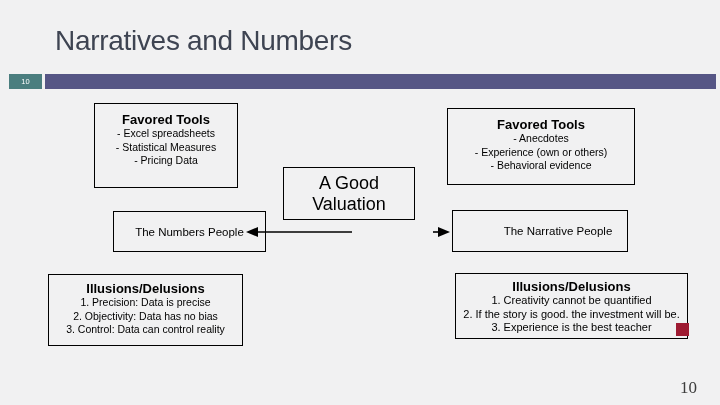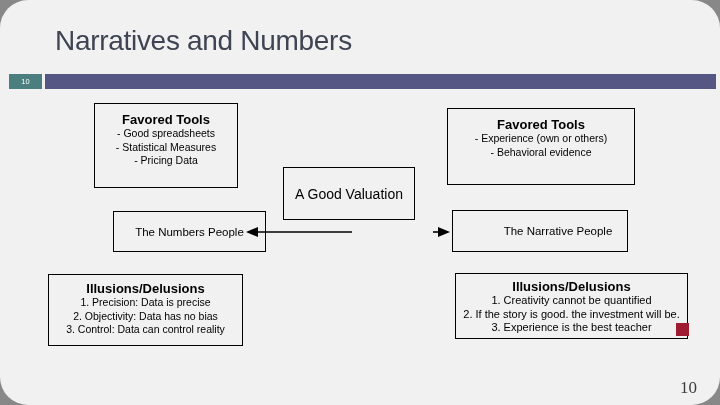--- a/index.html
+++ b/index.html
@@ -1,18 +1,18 @@
 <!DOCTYPE html>
 <html style="--accent-teal: #4B7E7F; --accent-purple: #565685; --accent-red: #9E1B32; --title-text: #3E4452;"><head>
 <meta charset="utf-8">
 <style>
   html,body{margin:0;padding:0;background:#888;}
   #slide{
     position:relative;width:720px;height:405px;overflow:hidden;
-    background:#f1f1f2;font-family:"Liberation Sans",sans-serif;border-radius:28px;
+    background:#f1f1f2;font-family:"Liberation Sans",sans-serif;
   }
   .title{
     position:absolute;left:55px;top:25px;margin:0;
     font-size:28px;font-weight:400;letter-spacing:-0.3px;
     color:var(--title-text,#3e4452);
     font-family:"Liberation Sans",sans-serif;
   }
   .badge{
     position:absolute;left:9px;top:74px;width:33px;height:15px;
     background:var(--accent-teal,#4b7e7f);
@@ -25,21 +25,21 @@
   }
   .box{
     position:absolute;box-sizing:border-box;border:1.5px solid #000;
     text-align:center;color:#000;background:transparent;
   }
   .box-title{font-size:13px;font-weight:bold;line-height:14px;}
   .line{font-size:10.5px;line-height:13.5px;white-space:nowrap;}
   .box--tools-left{left:94px;top:103px;width:144px;height:85px;padding-top:9px;}
   .box--tools-right{left:447px;top:108px;width:188px;height:77px;padding-top:9px;}
   .box--center{left:283px;top:167px;width:132px;height:53px;
-    display:flex;align-items:center;justify-content:center;font-size:14px;}
+    display:flex;align-items:center;justify-content:center;font-size:18px;}
   .box--people-left{left:113px;top:211px;width:153px;height:41px;
     display:flex;align-items:center;justify-content:center;font-size:11.5px;}
   .box--people-right{left:452px;top:210px;width:176px;height:42px;
     display:flex;align-items:center;justify-content:center;font-size:11.5px;padding-left:36px;}
   .box--illusions-left{left:48px;top:274px;width:195px;height:72px;padding-top:7px;}
   .box--illusions-right{left:455px;top:273px;width:233px;height:66px;padding-top:6px;}
   .box--illusions-right .line{font-size:11px;}
   .arrows{position:absolute;left:0;top:0;pointer-events:none;}
   .red-square{
     position:absolute;left:676px;top:323px;width:13px;height:13px;
@@ -57,27 +57,28 @@
 
   <h1 class="title">Narratives and Numbers</h1>
 
   <div class="badge">
     <span>10</span>
   </div>
   <div class="band"></div>
 
   <div class="box box--tools-left">
     <div class="box-title">Favored Tools</div>
-    <div class="line">- Good spreadsheets</div>
+    <div class="line">- Excel spreadsheets</div>
     <div class="line">- Statistical Measures</div>
     <div class="line">- Pricing Data</div>
   </div>
 
   <div class="box box--tools-right">
     <div class="box-title">Favored Tools</div>
+    <div class="line">- Anecdotes</div>
     <div class="line">- Experience (own or others)</div>
     <div class="line">- Behavioral evidence</div>
   </div>
 
   <div class="box box--center">A Good Valuation</div>
 
   <div class="box box--people-left">The Numbers People</div>
 
   <div class="box box--people-right">The Narrative People</div>
 

